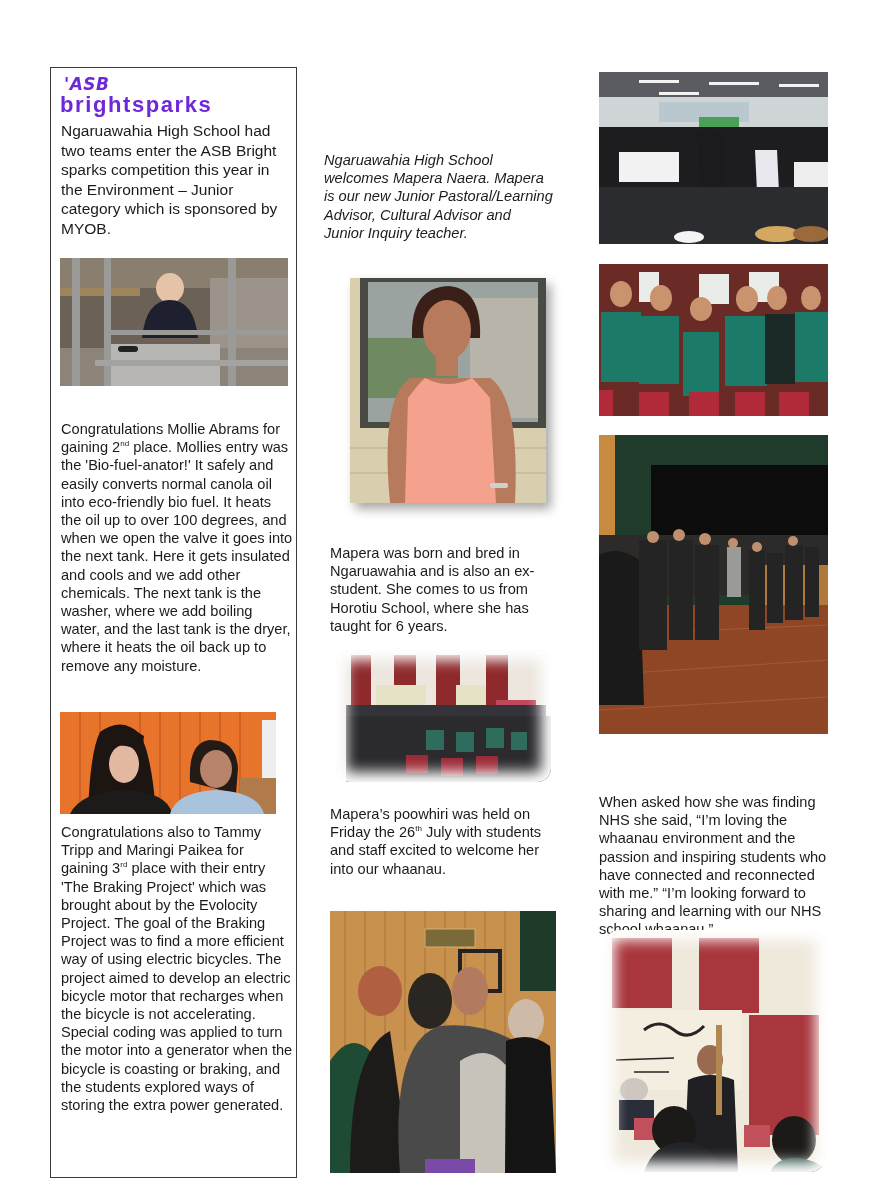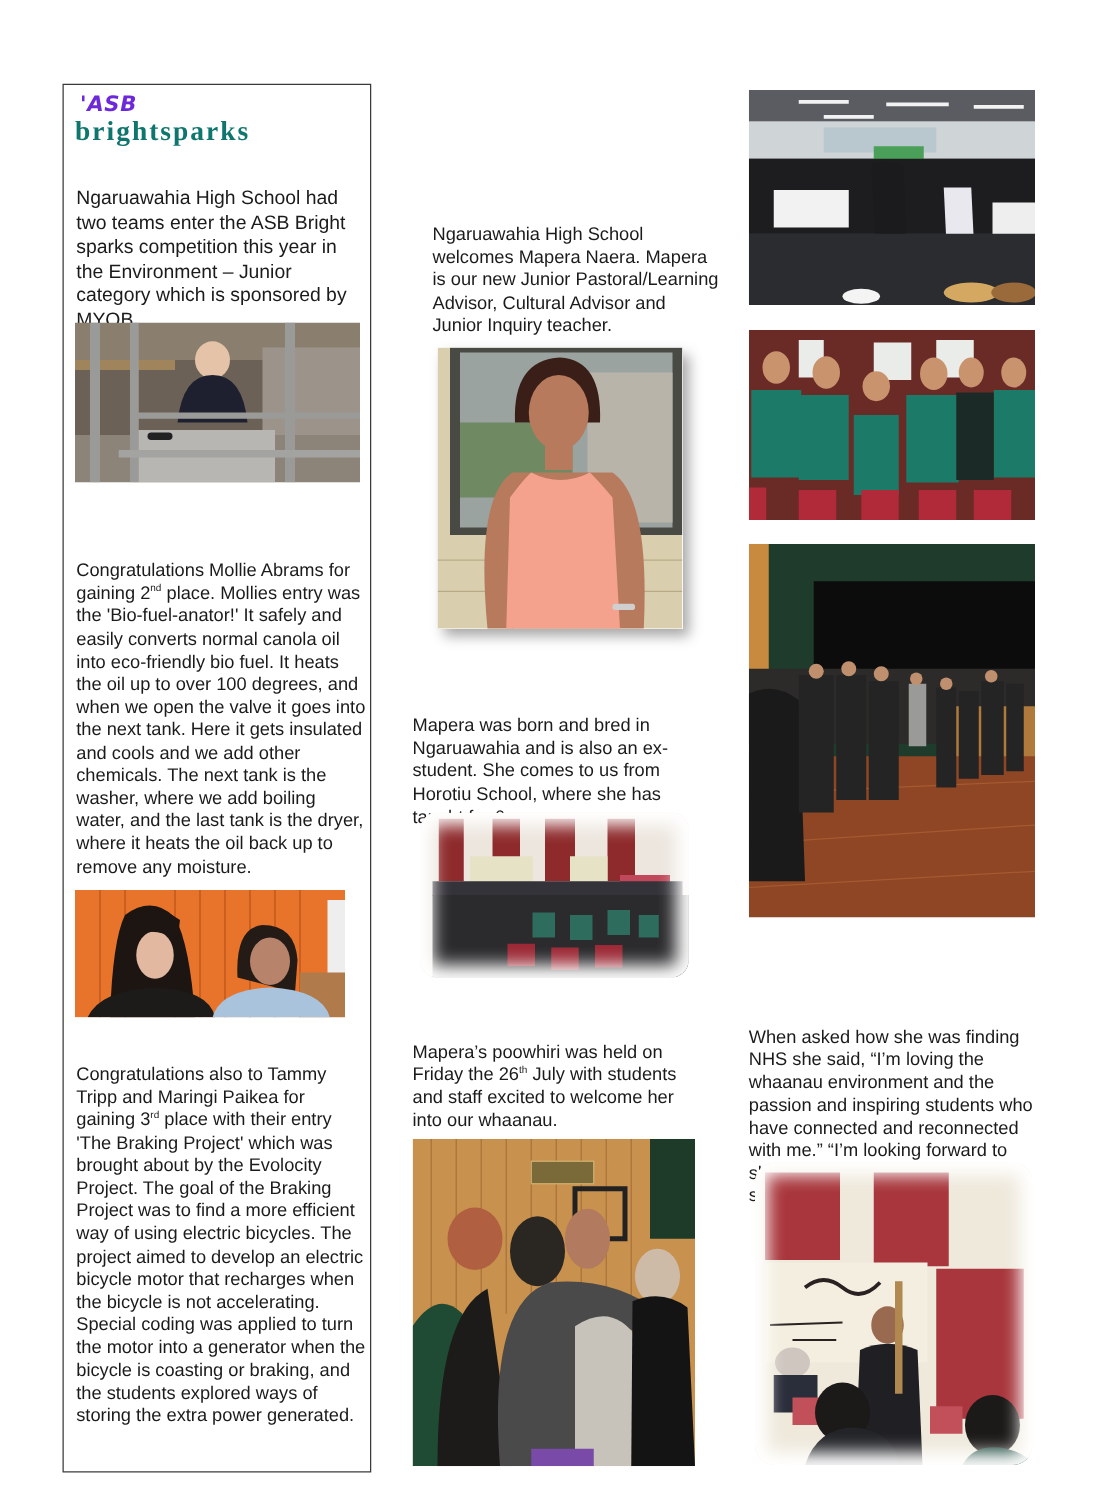--- a/index.html
+++ b/index.html
@@ -1,26 +1,26 @@
 <!DOCTYPE html>
 <html><head>
   <meta charset="utf-8">
   <style>
     html, body { margin: 0; padding: 0; background: #ffffff; }
     body { width: 888px; height: 1200px; position: relative; overflow: hidden;
            font-family: "Liberation Sans", sans-serif; color: #1a1a1a; }
-    .abs { position: absolute; margin-top: 28px; }
+    .abs { position: absolute; }
     .txt { font-size: 14.6px; line-height: 18.2px; color: #1b1b1b; }
     .txt sup { font-size: 8px; line-height: 0; vertical-align: 6px; }
     .col-box { position: absolute; left: 50px; top: 67px; width: 247px; height: 1111px;
                border: 1.5px solid #3a3a3a; box-sizing: border-box; }
     .asb { position: absolute; left: 64px; top: 74px; font-family: "DejaVu Sans", sans-serif;
            font-weight: bold; font-size: 17px; color: #6d28d9; letter-spacing: 0.5px; font-style: italic; }
-    .brand { position: absolute; left: 60px; top: 92px; font-family: Liberation Serif, serif;
-             font-weight: bold; font-size: 22px; letter-spacing: 1.6px; color: #0f766e; }
+    .brand { position: absolute; left: 60px; top: 92px; font-family: Liberation Sans, sans-serif;
+             font-weight: bold; font-size: 22px; letter-spacing: 1.6px; color: #6d28d9; }
     .welcome { position: absolute; left: 320px; top: 74px; width: 250px; text-align: center;
                font-family: "DejaVu Serif", serif; font-weight: bold; font-size: 22px;
                line-height: 27px; color: #0d4a1c; }
     .photo { position: absolute; overflow: hidden; }
     .photo svg { display: block; width: 100%; height: 100%; }
     .shadowed { box-shadow: 5px 6px 10px rgba(0,0,0,0.35); }
     .feather::after { content: ""; position: absolute; inset: 0;
                       box-shadow: inset 0 0 14px 10px #ffffff; pointer-events: none; }
   </style>
 </head>
@@ -80,21 +80,21 @@
   </svg>
 </div>
 
 <div class="abs txt" style="left:61px; top:823px; width:232px;">
   <span>Congratulations also to Tammy Tripp and Maringi Paikea for gaining 3</span><sup>rd</sup><span> place with their entry 'The Braking Project' which was brought about by the Evolocity Project. The goal of the Braking Project was to find a more efficient way of using electric bicycles. The project aimed to develop an electric bicycle motor that recharges when the bicycle is not accelerating. Special coding was applied to turn the motor into a generator when the bicycle is coasting or braking, and the students explored ways of storing the extra power generated.</span>
 </div>
 
 <div class="welcome">
 </div>
 
-<div class="abs txt" style="left:346px; top:151px; width:230px;">Ngaruawahia High School welcomes  Mapera Naera. Mapera is our new Junior Pastoral/Learning Advisor, Cultural Advisor and Junior Inquiry teacher.</div>
+<div class="abs txt" style="left:324px; top:151px; width:230px;font-style:italic;">Ngaruawahia High School welcomes  Mapera Naera. Mapera is our new Junior Pastoral/Learning Advisor, Cultural Advisor and Junior Inquiry teacher.</div>
 
 <div class="photo shadowed" style="left:350px; top:278px; width:196px; height:225px;" title="Portrait of Mapera Naera">
   <svg viewBox="0 0 196 225" preserveAspectRatio="none">
     <rect width="196" height="225" fill="#d9cfae"></rect>
     <g stroke="#b9ab86" stroke-width="1">
       <line x1="0" y1="170" x2="196" y2="170"></line>
         <line x1="0" y1="195" x2="196" y2="195"></line>
       <line x1="150" y1="170" x2="150" y2="195"></line>
         <line x1="60" y1="195" x2="60" y2="225"></line>
     </g>

